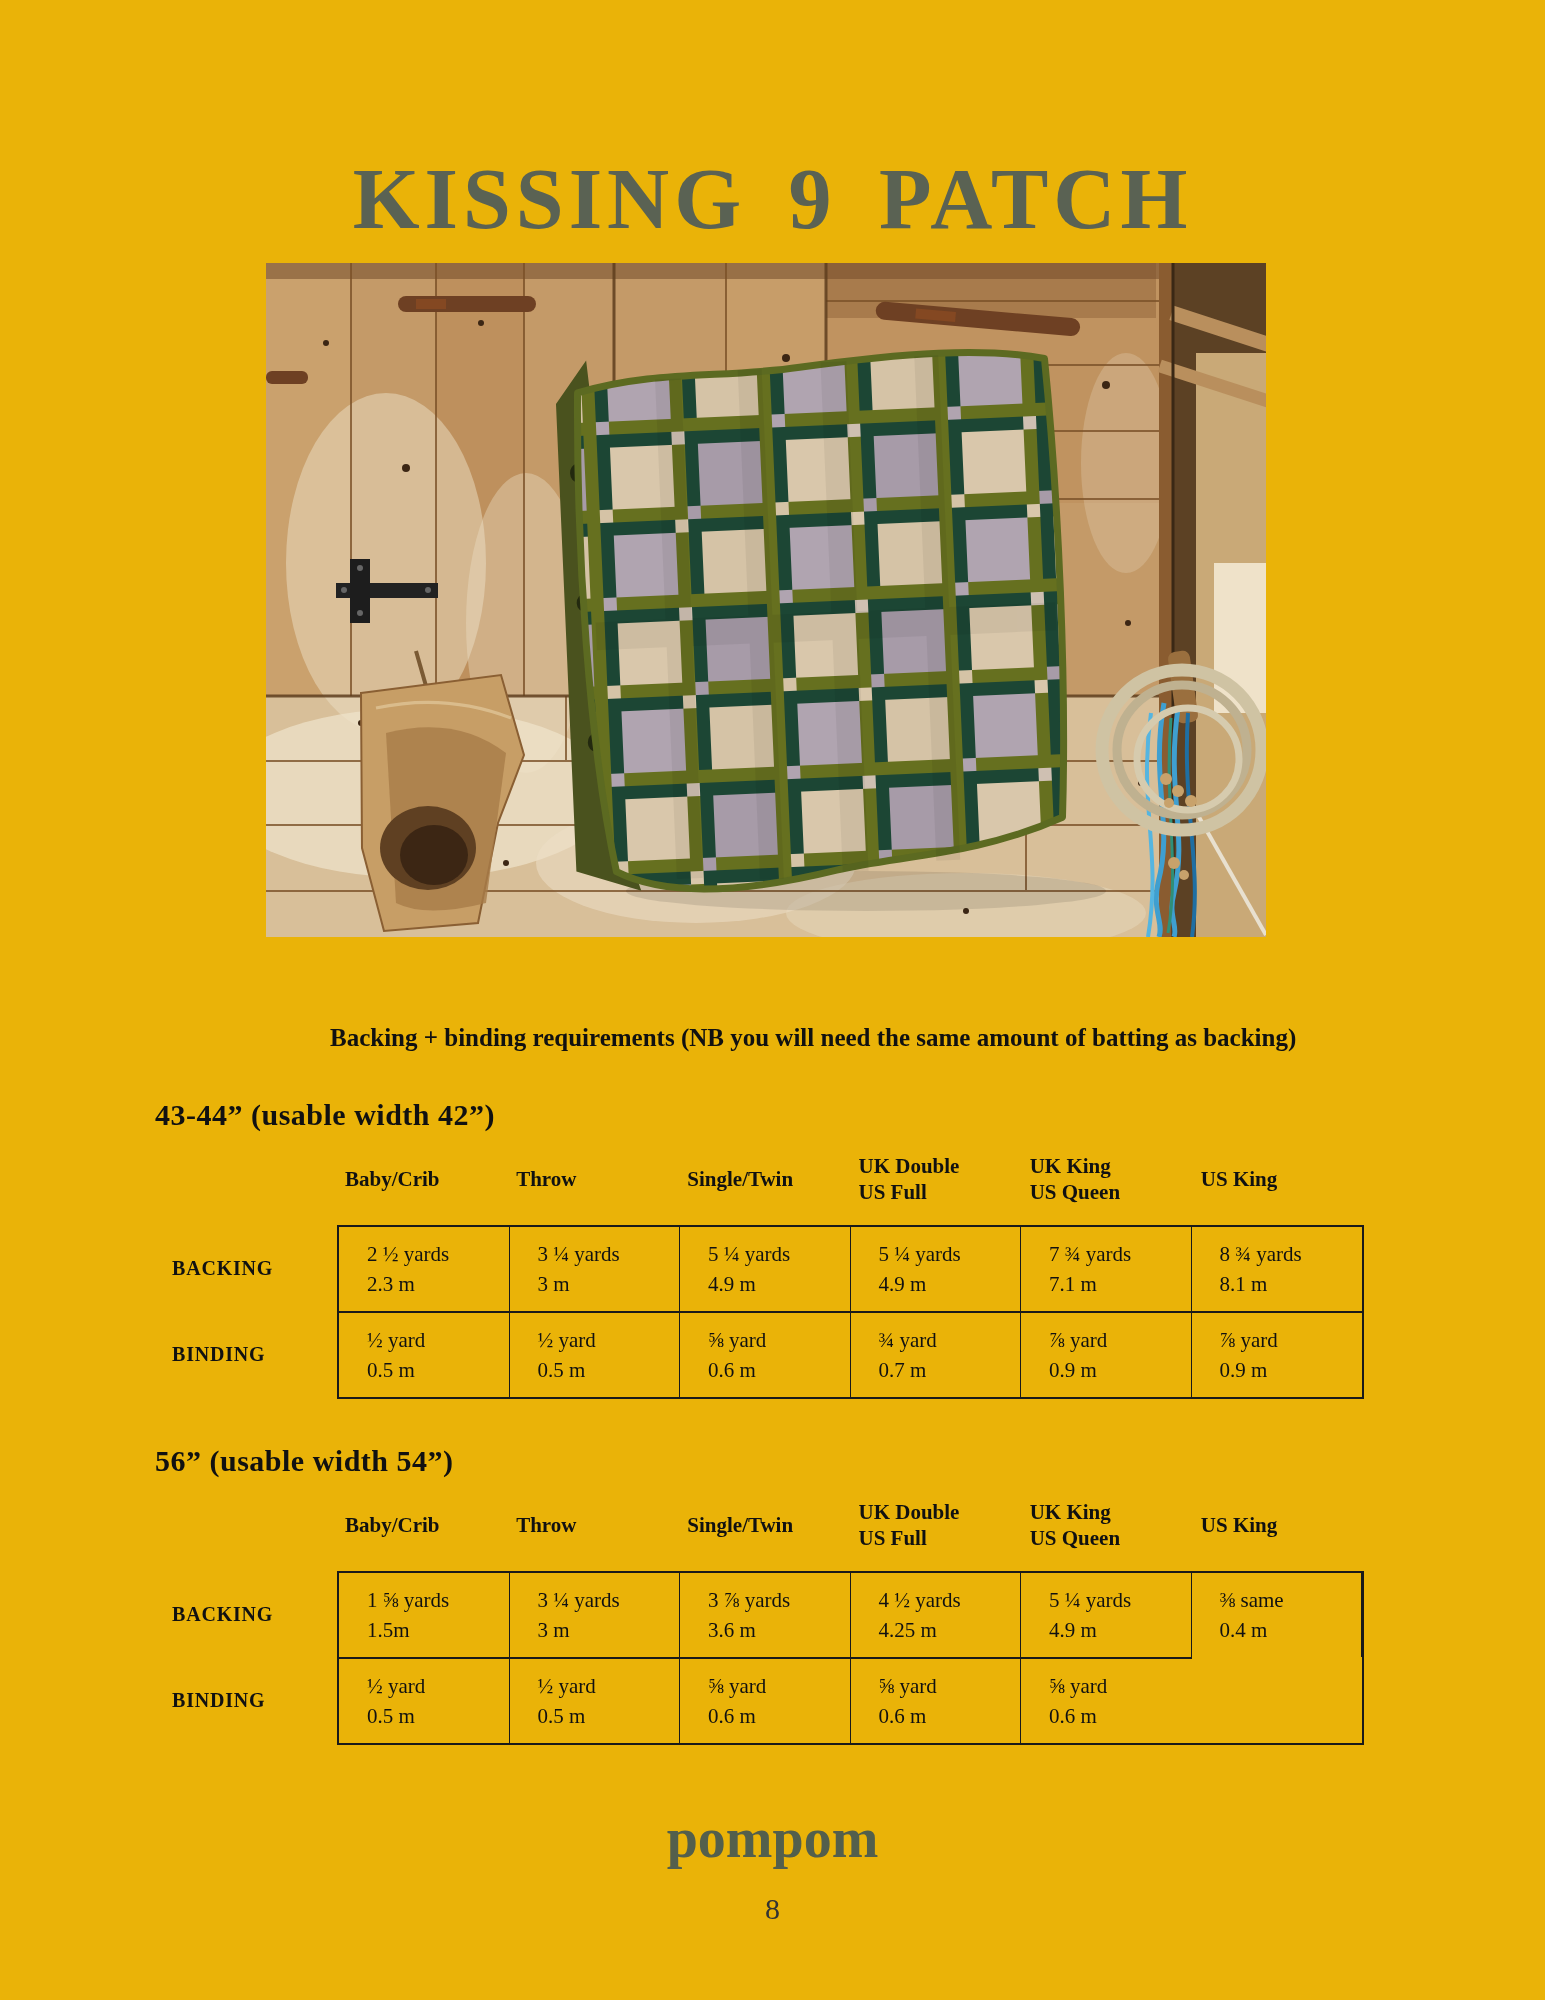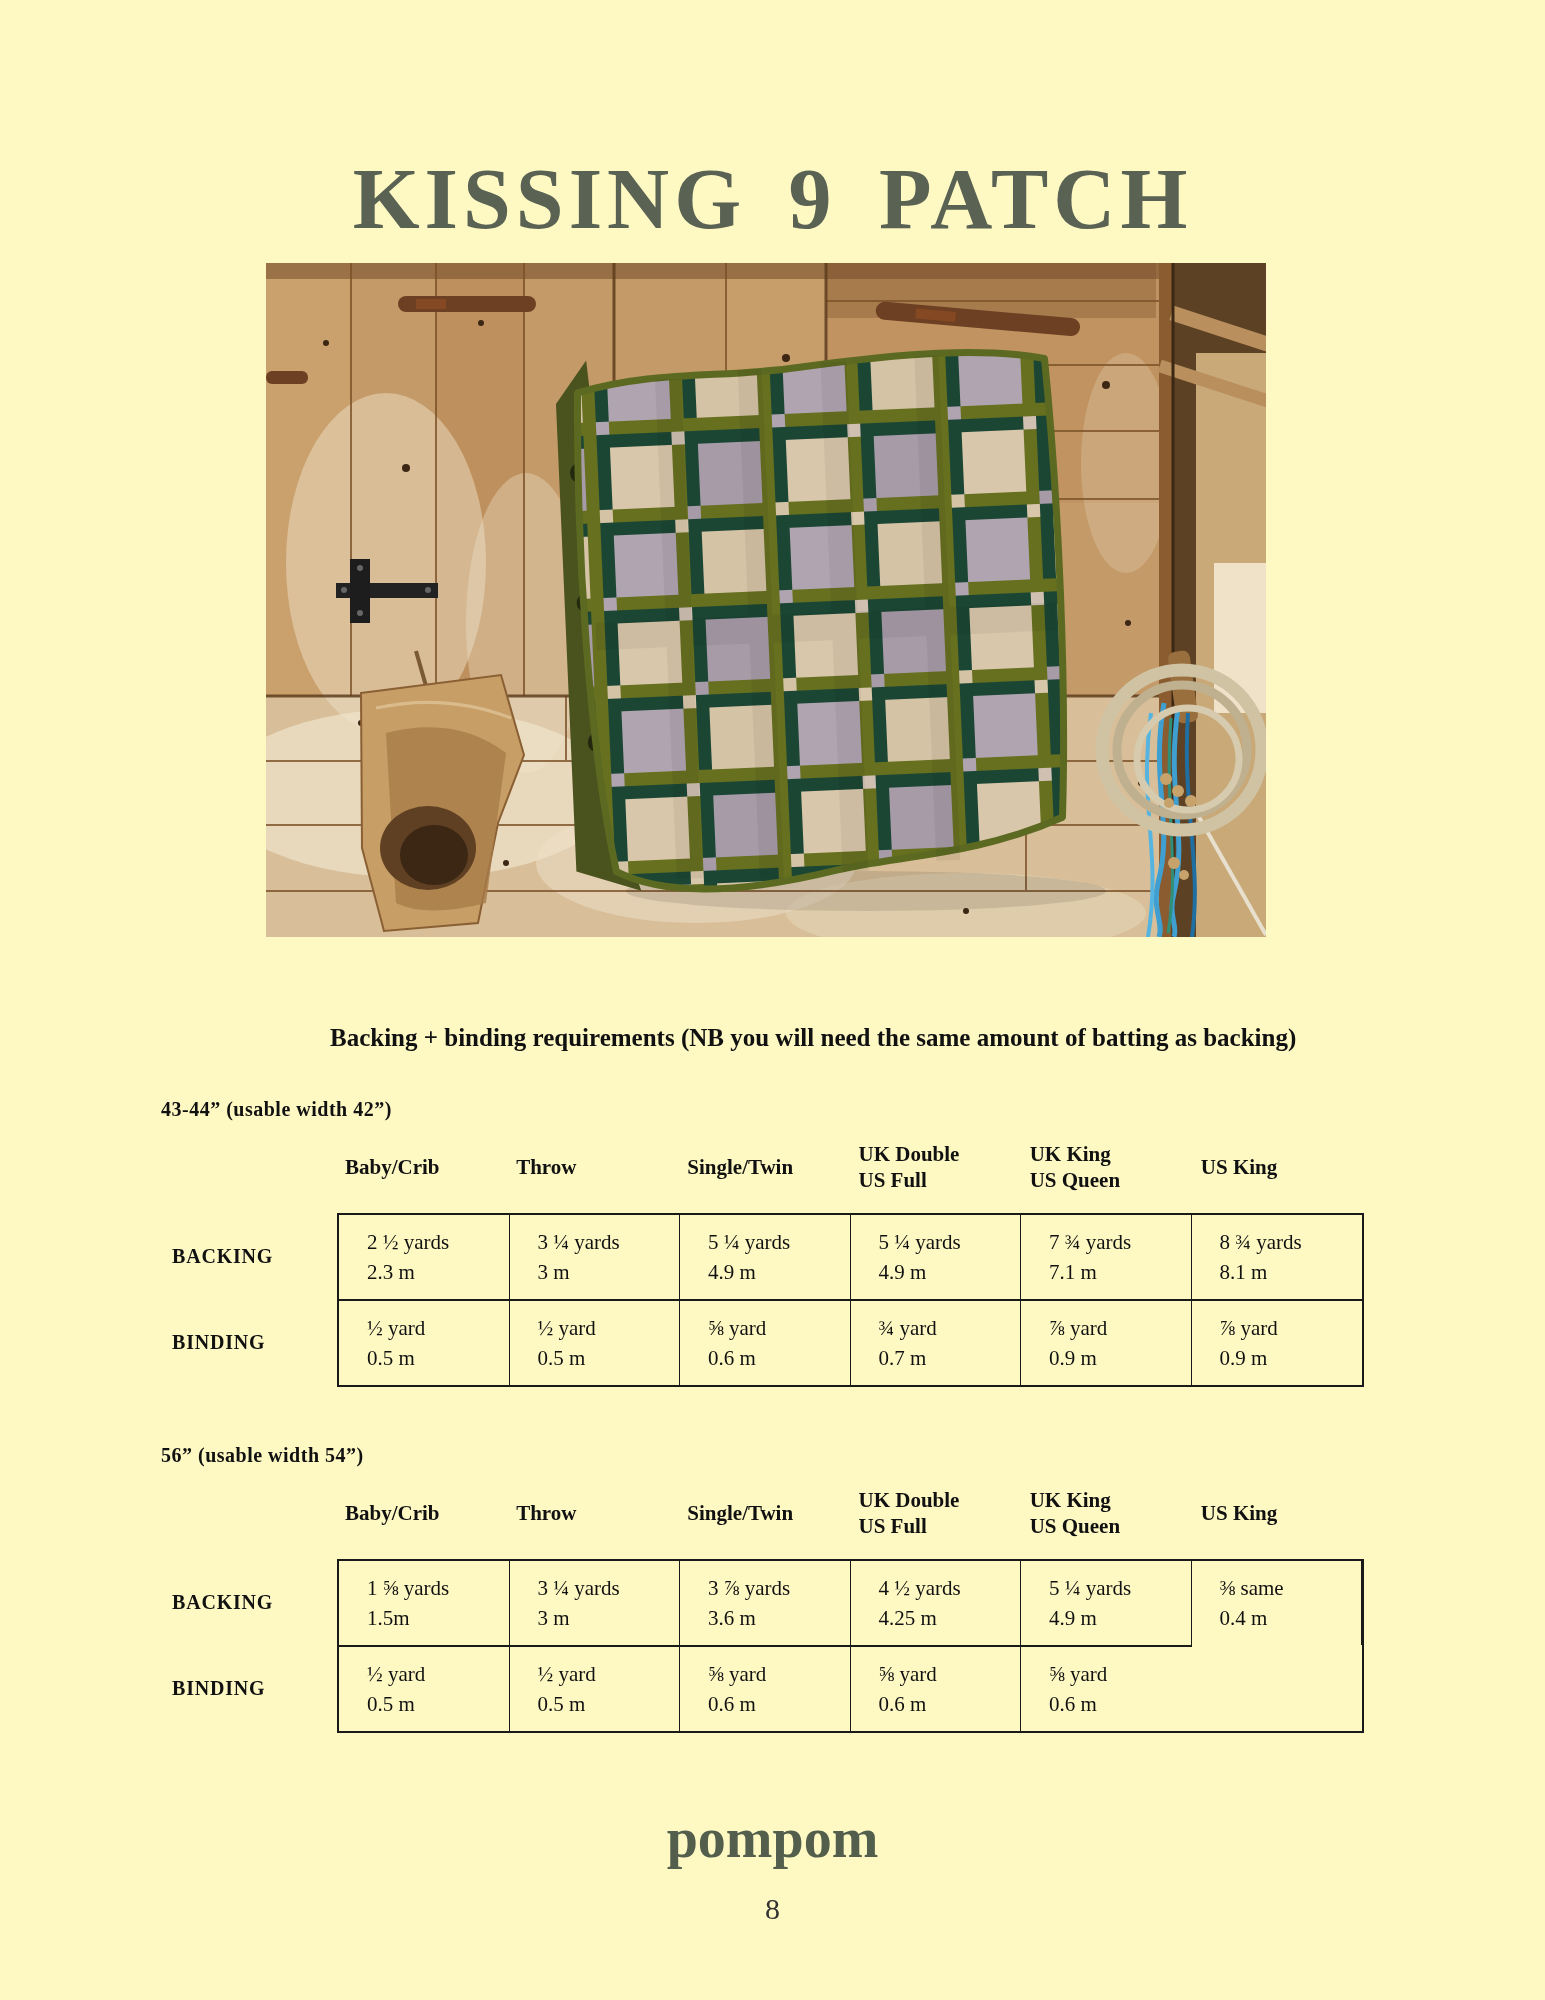--- a/index.html
+++ b/index.html
@@ -1,17 +1,17 @@
 <!DOCTYPE html>
 <html><head>
 <meta charset="utf-8">
 <style>
   html,body { margin:0; padding:0; background:#ffffff; }
   #page {
-    position:relative; width:1545px; height:2000px; background:#fef9c3;
+    position:relative; width:1545px; height:2000px; background:#eab308;
     font-family:"Liberation Serif", serif; color:#111111; overflow:hidden;
   }
 
   
   #title {
     position:absolute; top:98px; left:0; width:100%;
     text-align:center; font-weight:bold; font-size:86px; line-height:1;
     letter-spacing:5px; word-spacing:16px; color:#5a6253;
   }
 
@@ -27,21 +27,21 @@
     position:absolute; left:330px; top:1012px;
     font-weight:bold; font-size:25px; color:#111111;margin-top:12px;
   }
 
   
   .table-block { position:absolute; left:140px; width:1224px; }
   #table-block-0 { top:1097px; }
   #table-block-1 { top:1443px; }
 
   .section-heading {
-    margin-left:21px; font-weight:bold; font-size:20px; line-height:1.2;
+    margin-left:15px; font-weight:bold; font-size:30px; line-height:1.2;
     letter-spacing:0.5px; color:#111111;
   }
   .hdr-row {
     margin-left:197px; margin-top:16px; height:60px;
     display:grid; grid-template-columns:repeat(6,1fr); align-items:center;
   }
   .hdr-cell { font-weight:bold; font-size:21px; line-height:1.25; padding-left:8px; }
   .hdr-cell span { display:block; }
   .hdr-cell span:empty { display:none; }
 

